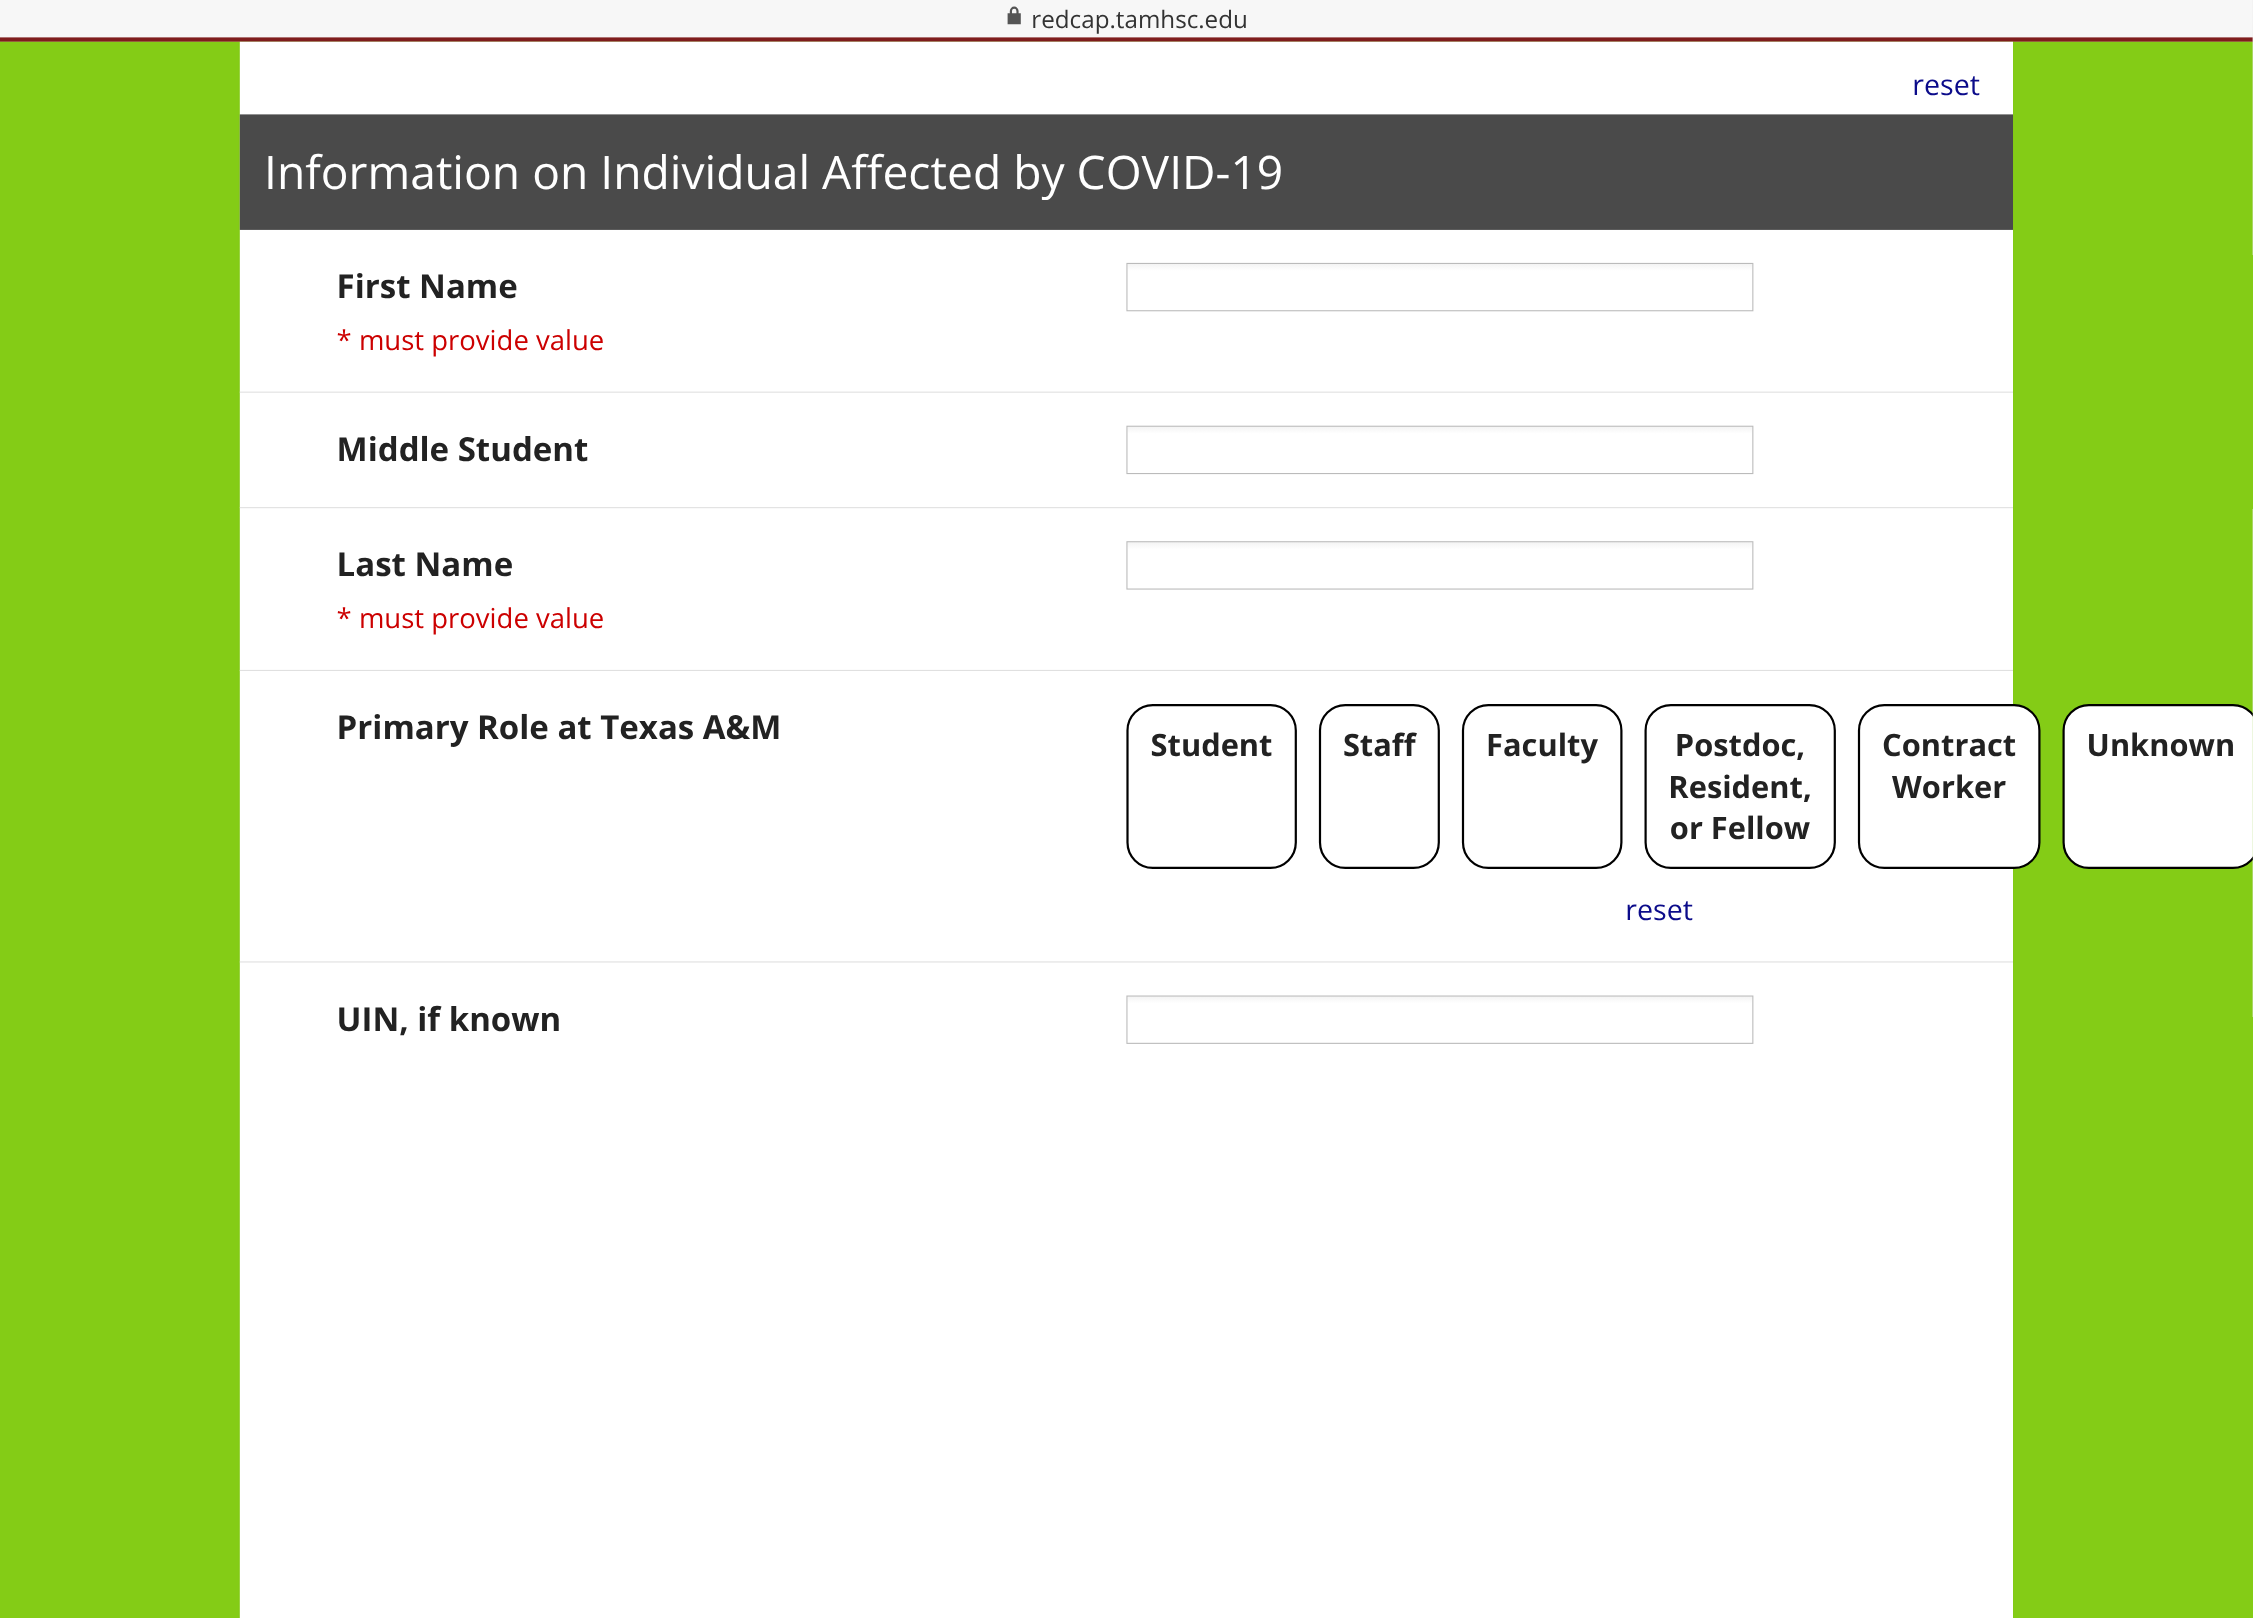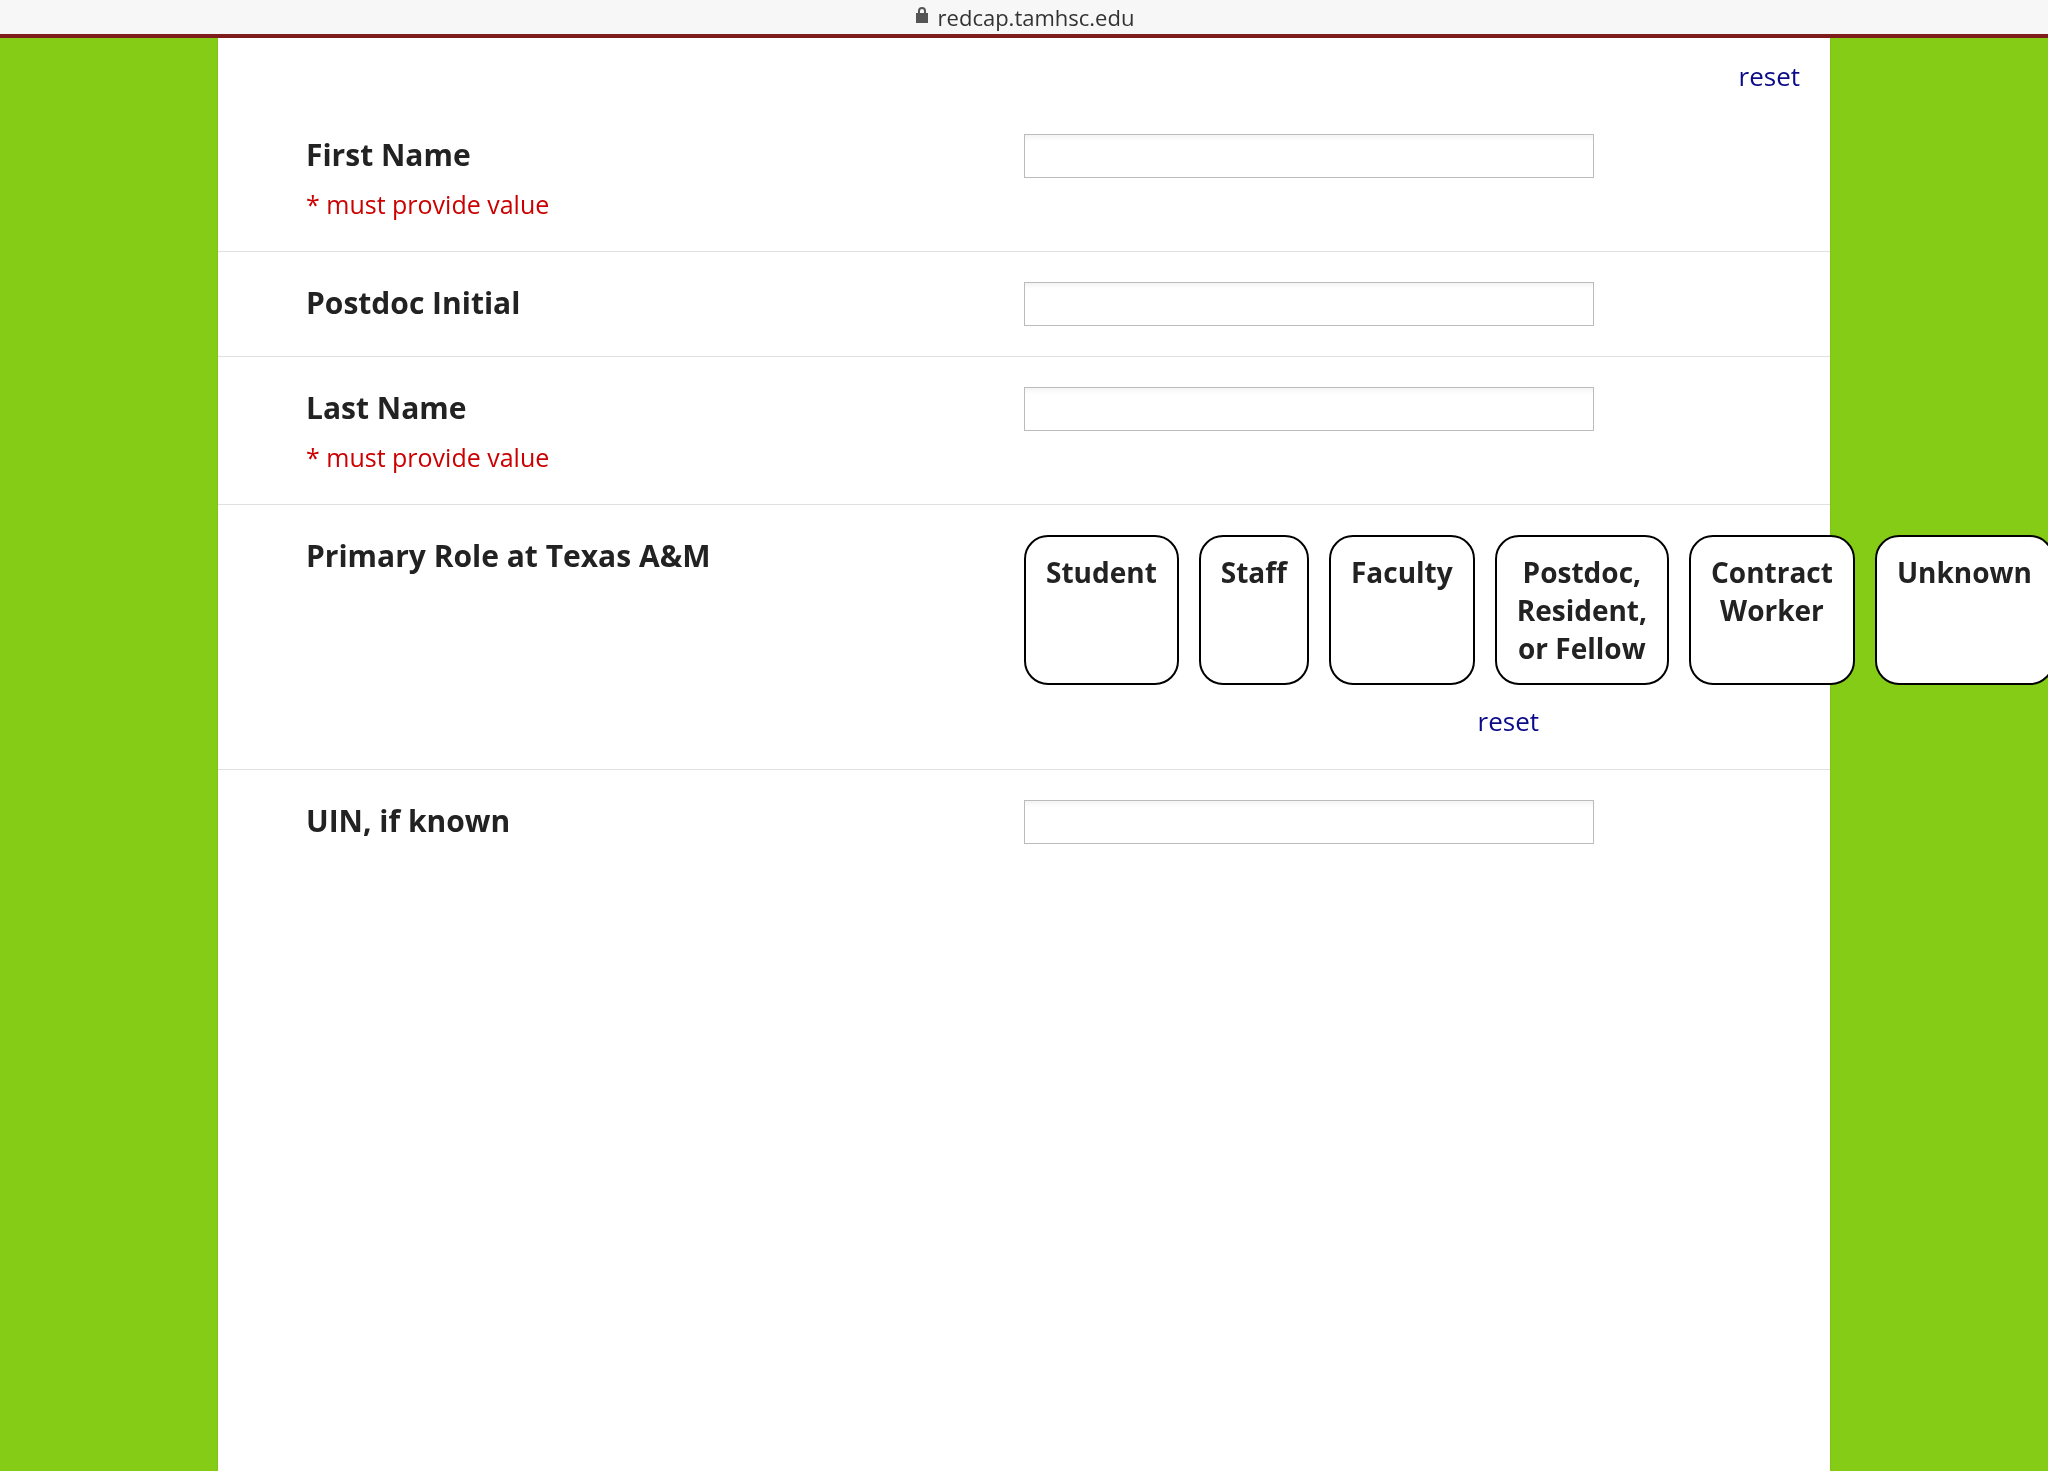--- a/index.html
+++ b/index.html
@@ -128,34 +128,35 @@
   <span>redcap.tamhsc.edu</span>
 </div>
 
 <div class="page-container">
   <div class="form-panel">
 
     <div class="reset-top">
       <span class="reset-link">reset</span>
     </div>
 
+    <div class="section-header">Information on Individual Affected by COVID-19</div>
 
     <div class="form-row">
       <div class="label-col">
         <div class="field-label">First Name</div>
         <div class="required-text">* must provide value</div>
       </div>
       <div class="input-col">
         <input type="text" class="text-input" style="">
       </div>
     </div>
 
     <div class="form-row">
       <div class="label-col">
-        <div class="field-label">Postdoc Initial</div>
+        <div class="field-label">Middle Student</div>
       </div>
       <div class="input-col">
         <input type="text" class="text-input" style="">
       </div>
     </div>
 
     <div class="form-row">
       <div class="label-col">
         <div class="field-label">Last Name</div>
         <div class="required-text">* must provide value</div>

